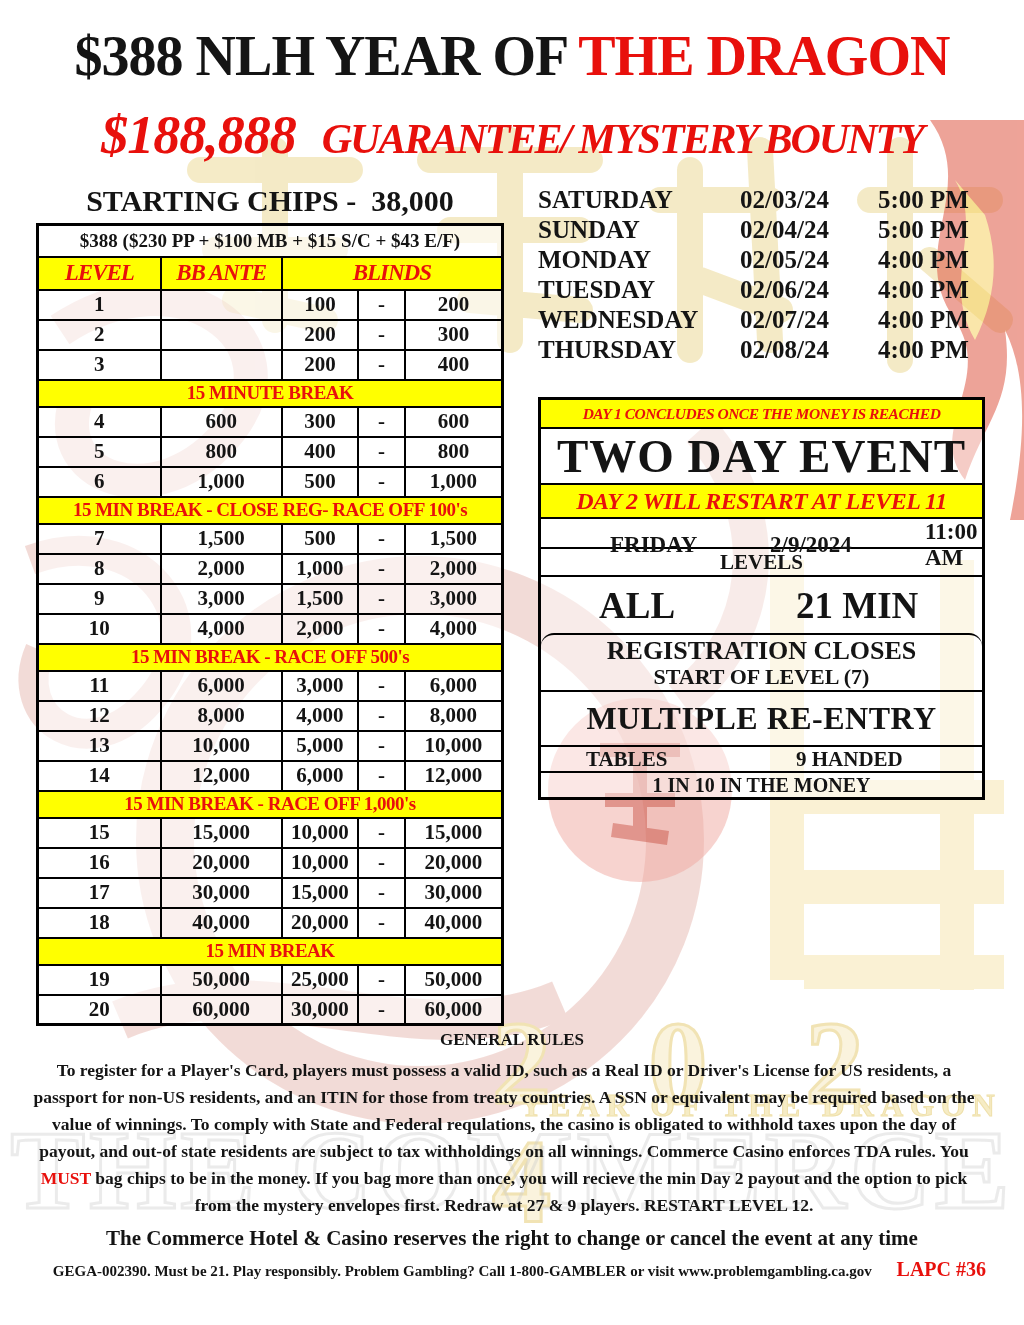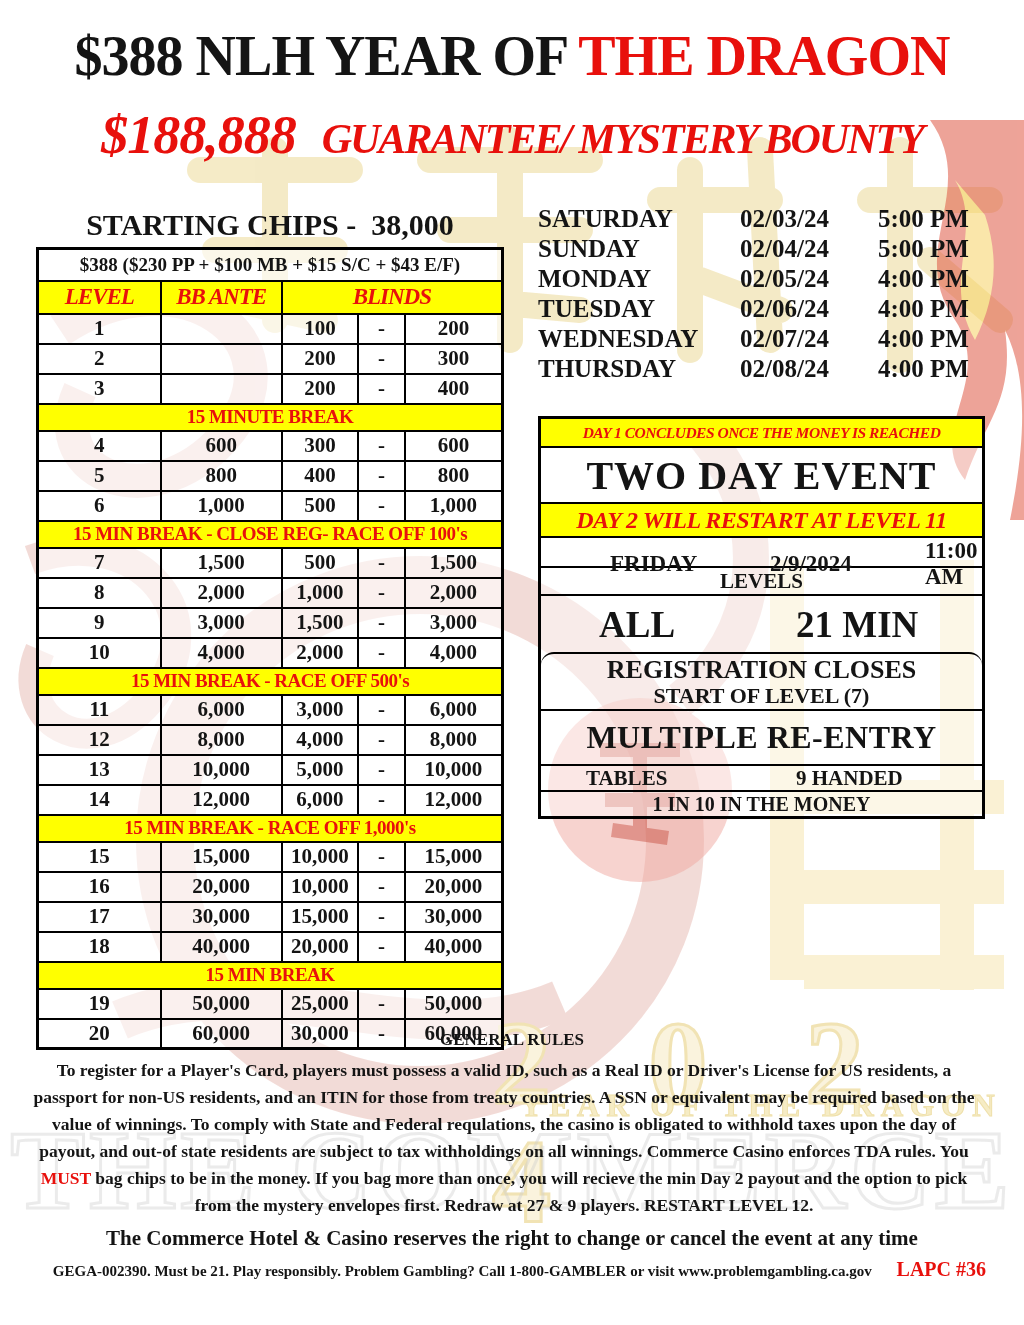--- a/index.html
+++ b/index.html
@@ -28,42 +28,42 @@
   .content { position:absolute; inset:0; z-index:1; }
   .title { position:absolute; top:24px; width:100%; text-align:center;
     font-size:56px; font-weight:bold; letter-spacing:-1px; white-space:nowrap; }
   .title .red { color:#e8100c; }
   .subtitle { position:absolute; top:104px; width:100%; display:flex;
     justify-content:center; align-items:baseline; gap:26px; color:#e8100c; }
   .subtitle .amount { font-size:54px; font-weight:bold; font-style:italic; letter-spacing:-1px; }
   .subtitle .gtee { font-size:42px; font-weight:bold; font-style:italic; letter-spacing:-2px; }
 
   
-  .left-col { position:absolute; left:36px; top:208px; width:468px; }
+  .left-col { position:absolute; left:36px; top:184px; width:468px; }
   .chips-heading { text-align:center; font-size:30px; font-weight:bold; height:39px; white-space:pre; }
   table.structure { width:100%; border-collapse:collapse; border:3px solid #000; table-layout:fixed; }
   table.structure td { border:2px solid #000; text-align:center; font-weight:bold; overflow:hidden; }
   td.buyin { height:32px; font-size:19px; background:rgba(255,255,255,0.62); }
   tr.head td { height:33px; font-size:23px; font-style:italic; color:#e8100c;
     background:#ffff00; letter-spacing:-1px; }
   tr.level td { height:30px; font-size:21px; background:rgba(255,255,255,0.58); }
   td.break-cell { height:27px; font-size:19px; color:#e8100c; background:#ffff00; letter-spacing:-0.5px; }
 
   
-  .right-col { position:absolute; left:538px; top:204px; width:447px; }
+  .right-col { position:absolute; left:538px; top:185px; width:447px; }
   .schedule { margin-bottom:32px; }
   .sched-row { display:grid; grid-template-columns:202px 138px 1fr; height:30px;
     font-size:25px; font-weight:bold; align-items:center; }
   .event-box { border:3px solid #000; background:rgba(255,255,255,0.45); }
   .event-box .row { border-top:2px solid #000; display:flex; align-items:center;
     justify-content:center; font-weight:bold; text-align:right; }
   .event-box .row:first-child { border-top:none; }
   .row.band { background:#ffff00; color:#e8100c; font-style:italic; }
   .row.band1 { height:27px; font-size:15.5px; letter-spacing:-0.5px; }
-  .row.twoday { height:56px; font-size:40px; letter-spacing:1px; }
+  .row.twoday { height:56px; font-size:47px; letter-spacing:1px; }
   .row.band2 { height:34px; font-size:24px; letter-spacing:-0.5px; }
   .row.grid3 { height:30px; display:grid; grid-template-columns:160px 155px 1fr;
     font-size:23px; text-align:left; padding-left:69px; align-items:center; }
   .row.levels { height:28px; font-size:21px; }
   .row.allrow { height:58px; display:grid; grid-template-columns:197px 1fr;
     font-size:37px; text-align:left; padding-left:58px; align-items:center; }
   .row.reg { height:57px; flex-direction:column; justify-content:center;border-radius:13px; }
   .row.reg .l1 { font-size:26px; line-height:29px; }
   .row.reg .l2 { font-size:22px; line-height:24px; }
   .row.reentry { height:55px; font-size:32px; letter-spacing:0.5px; }

